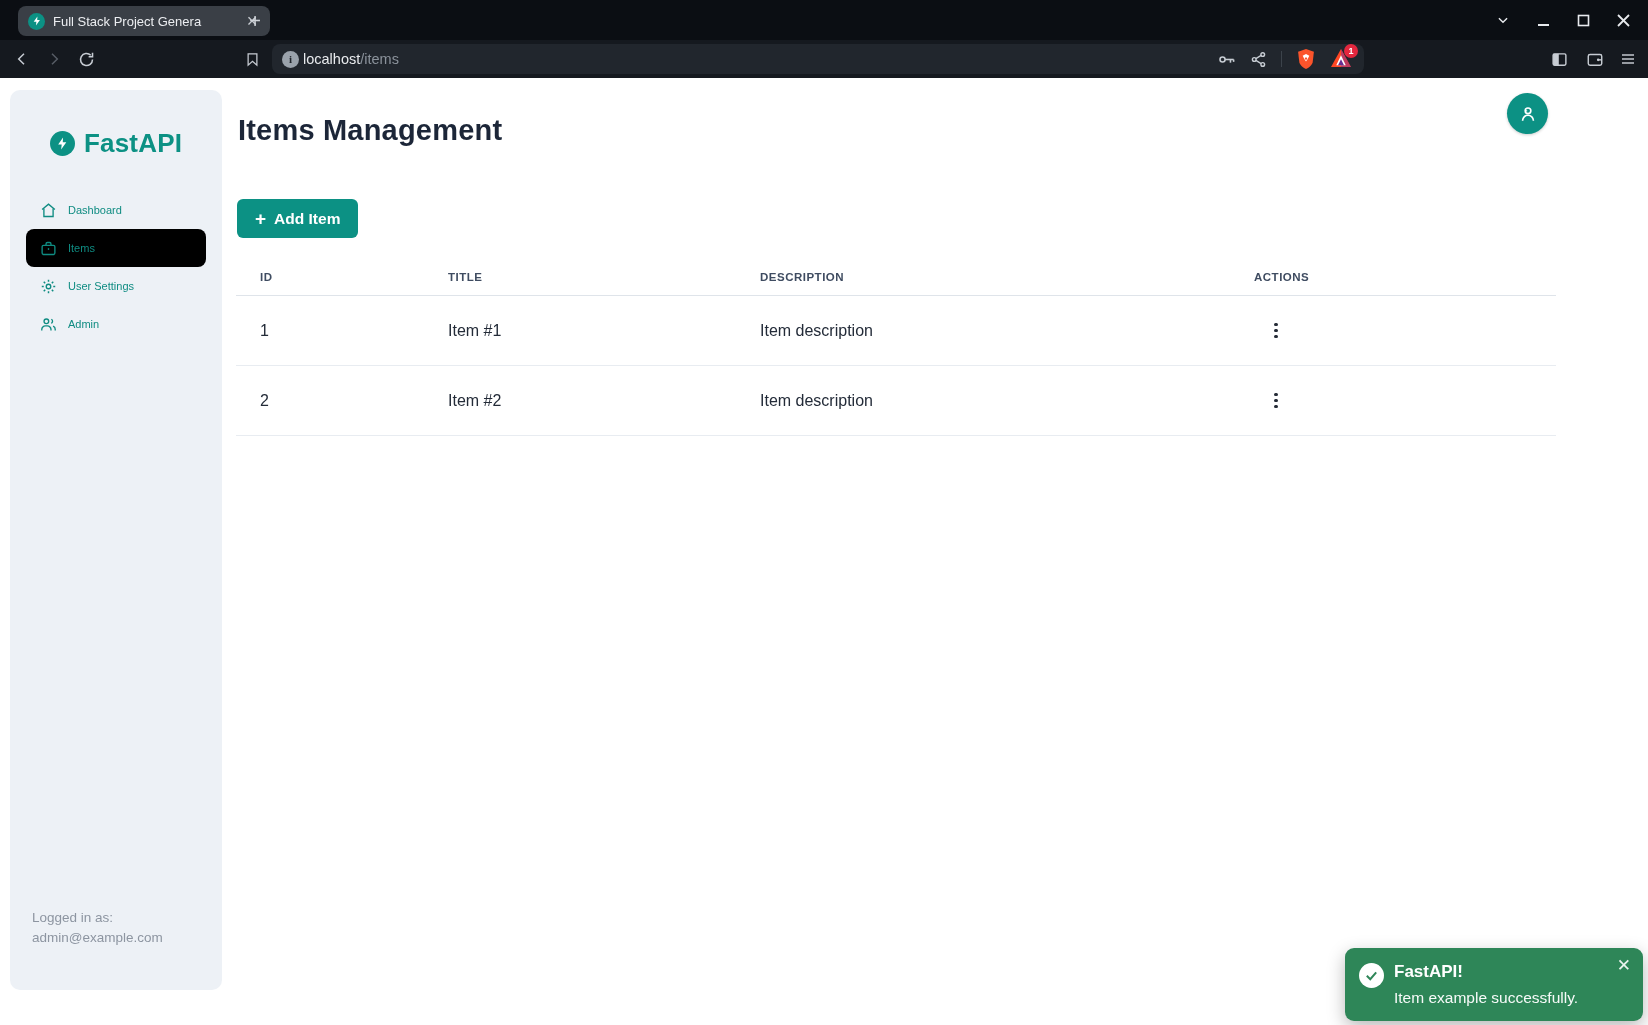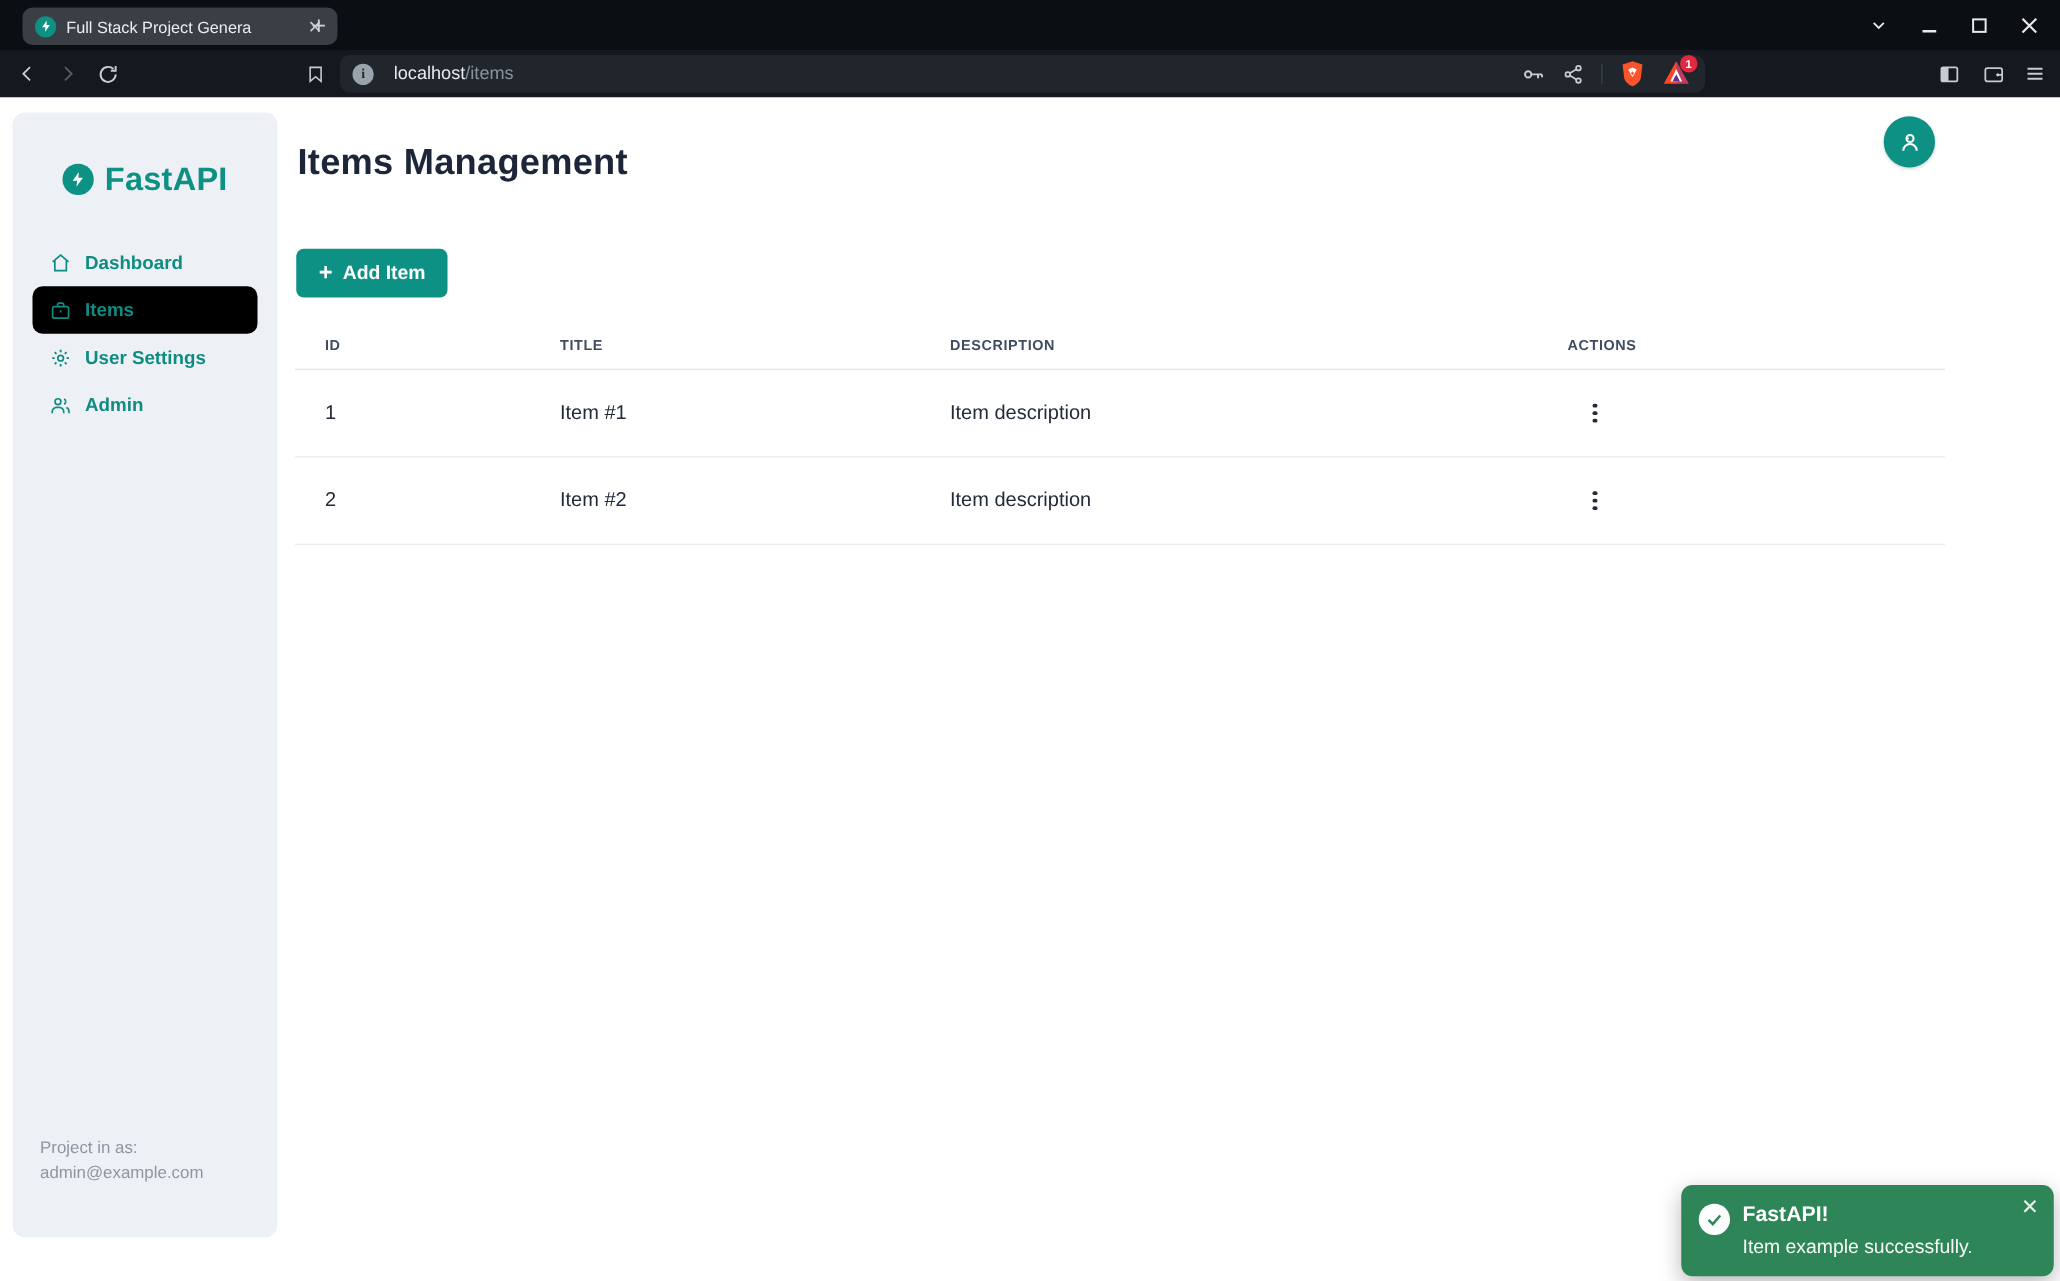--- a/index.html
+++ b/index.html
@@ -15,39 +15,39 @@
   .newtab { position:absolute; left:242px; top:8px; width:26px; height:26px; color:#cfd3d8; font-size:20px; display:flex; align-items:center; justify-content:center; border-radius:6px; }
   .wctrls { position:absolute; right:0; top:0; height:40px; display:flex; align-items:center; gap:14px; padding-right:12px; color:#e8eaee; }
   .wbtn { width:26px; height:26px; display:flex; align-items:center; justify-content:center; }
 
   .toolbar { position:absolute; left:0; top:40px; width:1648px; height:38px; background:#15191f; }
   .navbtn { position:absolute; top:5px; width:28px; height:28px; display:flex; align-items:center; justify-content:center; color:#c7ccd3; }
   .navbtn.disabled { color:#575d66; }
   .bookmark-btn { position:absolute; left:238px; top:5px; width:28px; height:28px; display:flex; align-items:center; justify-content:center; color:#c7ccd3; }
   .urlbar { position:absolute; left:272px; top:4px; width:1092px; height:30px; background:#21262d; border-radius:8px; display:flex; align-items:center; padding:0 12px 0 10px; }
   .info-ic { width:17px; height:17px; border-radius:50%; background:#9aa2ab; color:#21262d; font-size:11px; font-weight:bold; display:flex; align-items:center; justify-content:center; font-family:"Liberation Serif", serif; }
-  .url-text { margin-left:16px; font-size:14.5px; flex:1; white-space:nowrap; }
+  .url-text { margin-left:4px; font-size:14.5px; flex:1; white-space:nowrap; }
   .url-host { color:#e9ebee; }
   .url-path { color:#8b929b; }
   .url-icons { display:flex; align-items:center; gap:14px; }
   .url-div { width:1px; height:16px; background:#3c434b; }
   .badge-wrap { position:relative; width:22px; height:22px; }
   .badge { position:absolute; top:-4px; right:-6px; min-width:14px; height:14px; background:#e3273e; border-radius:7px; color:#fff; font-size:9px; font-weight:bold; display:flex; align-items:center; justify-content:center; padding:0 3px; }
 
   
   .app { position:absolute; left:0; top:78px; width:1648px; height:947px; background:#ffffff; }
 
   .sidebar { position:absolute; left:10px; top:12px; width:212px; height:900px; background:#edf1f6; border-radius:10px; }
   .logo { display:flex; align-items:center; justify-content:center; gap:9px; margin-top:38px;text-align:right; }
   .logo-mark { width:25px; height:25px; border-radius:50%; background:#0c9184; display:flex; align-items:center; justify-content:center; }
   .logo-text { color:#0c9184; font-size:26px; font-weight:600; letter-spacing:0.2px; }
   .nav { margin-top:32px; }
   .nav-item { height:38px; margin:0 16px; border-radius:8px; display:flex; align-items:center; padding-left:14px; gap:11px; color:#0f8c82; cursor:pointer; }
   .nav-item.active { background:#000000; }
-  .nav-label { font-size:15px;font-weight:bold; }
+  .nav-label { font-size:11px; }
   .side-footer { position:absolute; left:22px; bottom:42px; color:#8d95a1; font-size:13.5px; line-height:20px; }
 
   .page-title { position:absolute; left:238px; top:36px; font-size:29px; font-weight:800; color:#1c2638; letter-spacing:0.2px; }
   .add-btn { position:absolute; left:237px; top:121px; height:39px; background:#0c9184; border:none; border-radius:6px; color:#fff; font-weight:bold; font-size:15.5px; font-family:"Liberation Sans", sans-serif; display:flex; align-items:center; gap:8px; padding:0 18px; cursor:pointer; }
   .plus { font-size:19px; font-weight:bold; line-height:19px; }
 
   .avatar-btn { position:absolute; left:1507px; top:15px; width:41px; height:41px; border-radius:50%; background:#0c9184; border:none; display:flex; align-items:center; justify-content:center; cursor:pointer; box-shadow:0 1px 3px rgba(0,0,0,0.2); }
 
   
   .table { position:absolute; left:236px; top:180px; width:1320px; }
@@ -250,21 +250,21 @@
               <path d="M2.5 20.5 v-1.5 a5 5 0 0 1 5-5 h3 a5 5 0 0 1 5 5 v1.5"></path>
               <path d="M16 4.6 a3.3 3.3 0 0 1 0 5.8"></path>
               <path d="M18.5 14.2 a5 5 0 0 1 3 4.8 v1.5"></path>
             </svg>
         </span>
         <span class="nav-label">Admin</span>
       </div>
     </div>
 
     <div class="side-footer">
-      <div>Project in as:</div>
+      <div>Logged in as:</div>
       <div>admin@example.com</div>
     </div>
   </div>
 
   <h1 class="page-title">Items Management</h1>
 
   <button class="add-btn">
     <span class="plus">+</span>
     <span>Add Item</span>
   </button>

